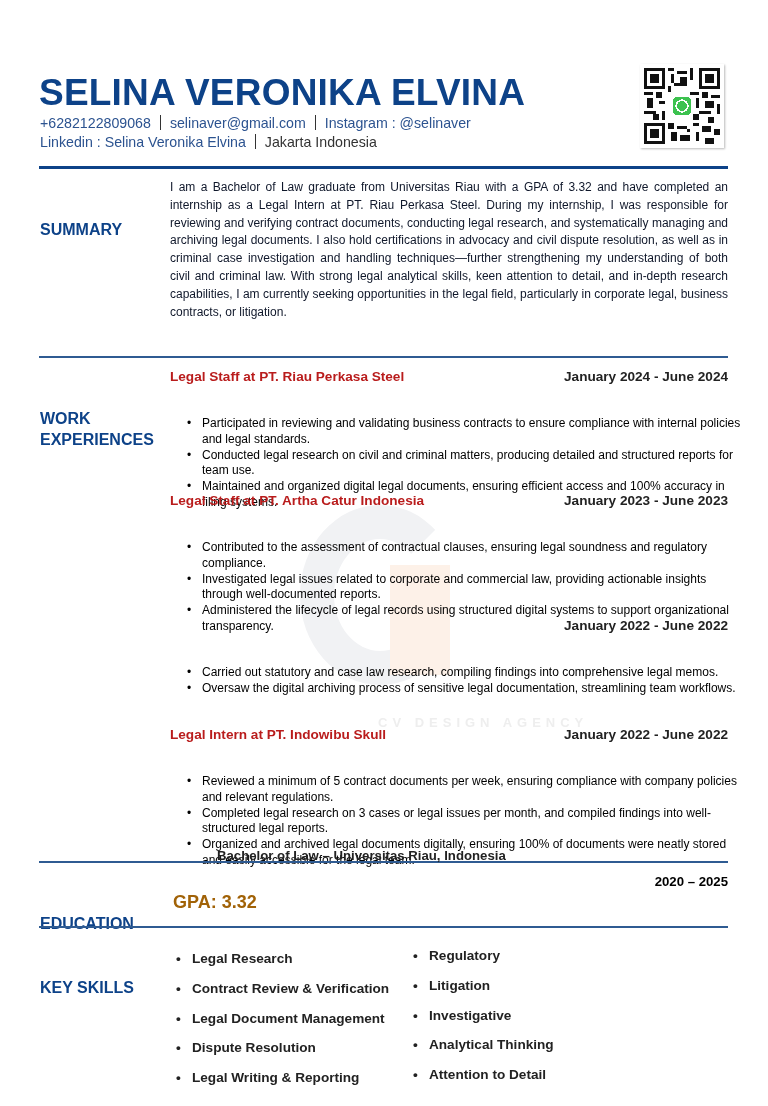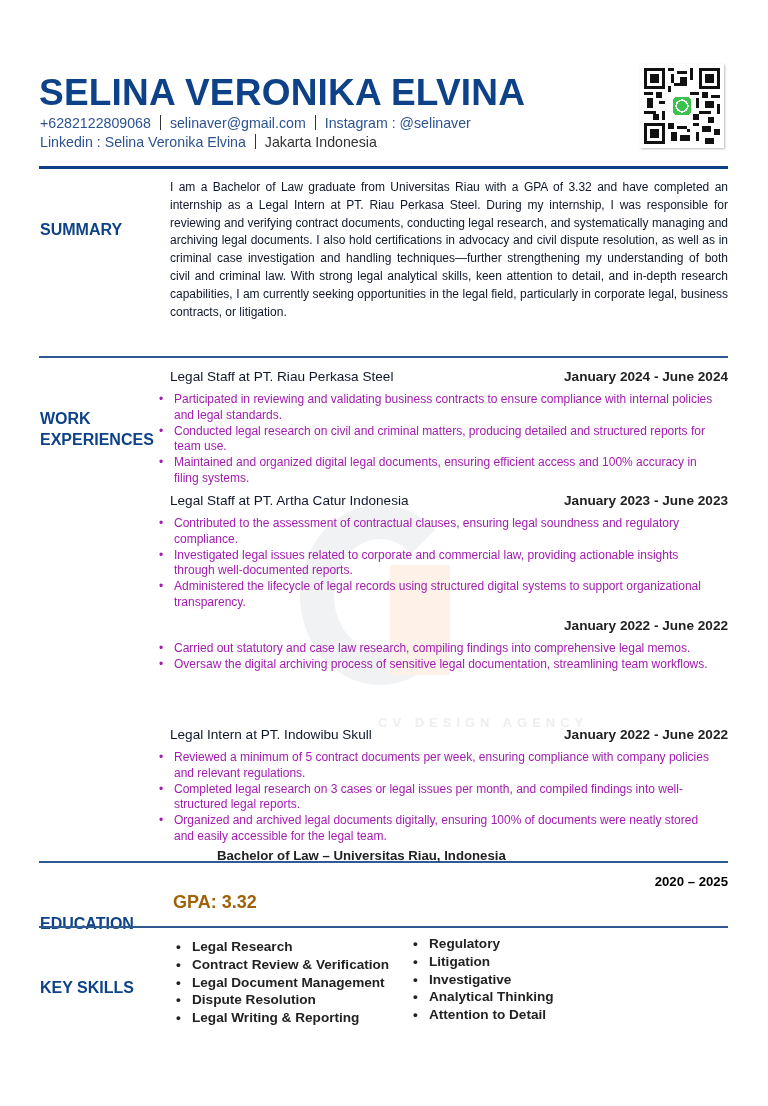--- a/index.html
+++ b/index.html
@@ -25,32 +25,32 @@
   .qr { position: absolute; left: 640px; top: 64px; width: 84px; height: 84px; background: #fff; box-shadow: 1px 1px 2px #bbb; padding: 4px; }
   .qr svg { width: 76px; height: 76px; display: block; }
 
   .rule-top { position: absolute; left: 39px; top: 166px; width: 689px; height: 3px; background: #0d4288; }
   .rule { position: absolute; left: 39px; width: 689px; height: 1.5px; background: #2f5b92; }
 
   .sec-title { position: absolute; left: 40px; font-size: 16px; font-weight: bold; color: #0d4288; line-height: 21px; margin-top: 39px; }
 
   .summary { position: absolute; left: 170px; top: 179px; width: 558px; font-size: 12px; line-height: 17.8px; text-align: justify; color: #0f172a; }
 
-  .job-title { position: absolute; left: 170px; font-size: 13.6px; font-weight: normal; color: #0f172a; }
+  .job-title { position: absolute; left: 170px; font-size: 13.6px; font-weight: bold; color: #b91c1c; }
   .job-date { position: absolute; right: 40px; font-size: 13.6px; font-weight: bold; color: #222; }
-  .bullets { position: absolute; left: 174px; width: 540px; list-style: none; font-size: 12px; line-height: 15.8px; color: #a21caf; }
+  .bullets { position: absolute; left: 202px; width: 540px; list-style: none; font-size: 12px; line-height: 15.8px; color: #000000; margin-top: 24px; }
   .bullets li { position: relative; margin-bottom: 0; }
   .bullets li::before { content: "•"; position: absolute; left: -15px; top: 0; }
 
   .edu-title { position: absolute; left: 170px; top: 848px; font-size: 13.2px; font-weight: bold; color: #222; padding-left: 47px; }
   .edu-gpa { position: absolute; left: 173px; top: 892px; font-size: 18px; font-weight: bold; color: #a16207; }
   .edu-date { position: absolute; right: 40px; top: 874px; font-size: 13.2px; font-weight: bold; color: #000000; }
 
   .skills { position: absolute; list-style: none; font-size: 13.6px; font-weight: bold; line-height: 17.8px; color: #222; }
-  .skills li { position: relative; }
+  .skills li { position: relative; margin-top: 12px; }
   .skills li::before { content: "•"; position: absolute; left: -16px; }
   .skills.c1 { left: 192px; top: 938px; }
   .skills.c2 { left: 429px; top: 935px; }
 </style>
 </head>
 <body>
 
 <div class="page">
 
   <div class="wm wm-c"></div>

